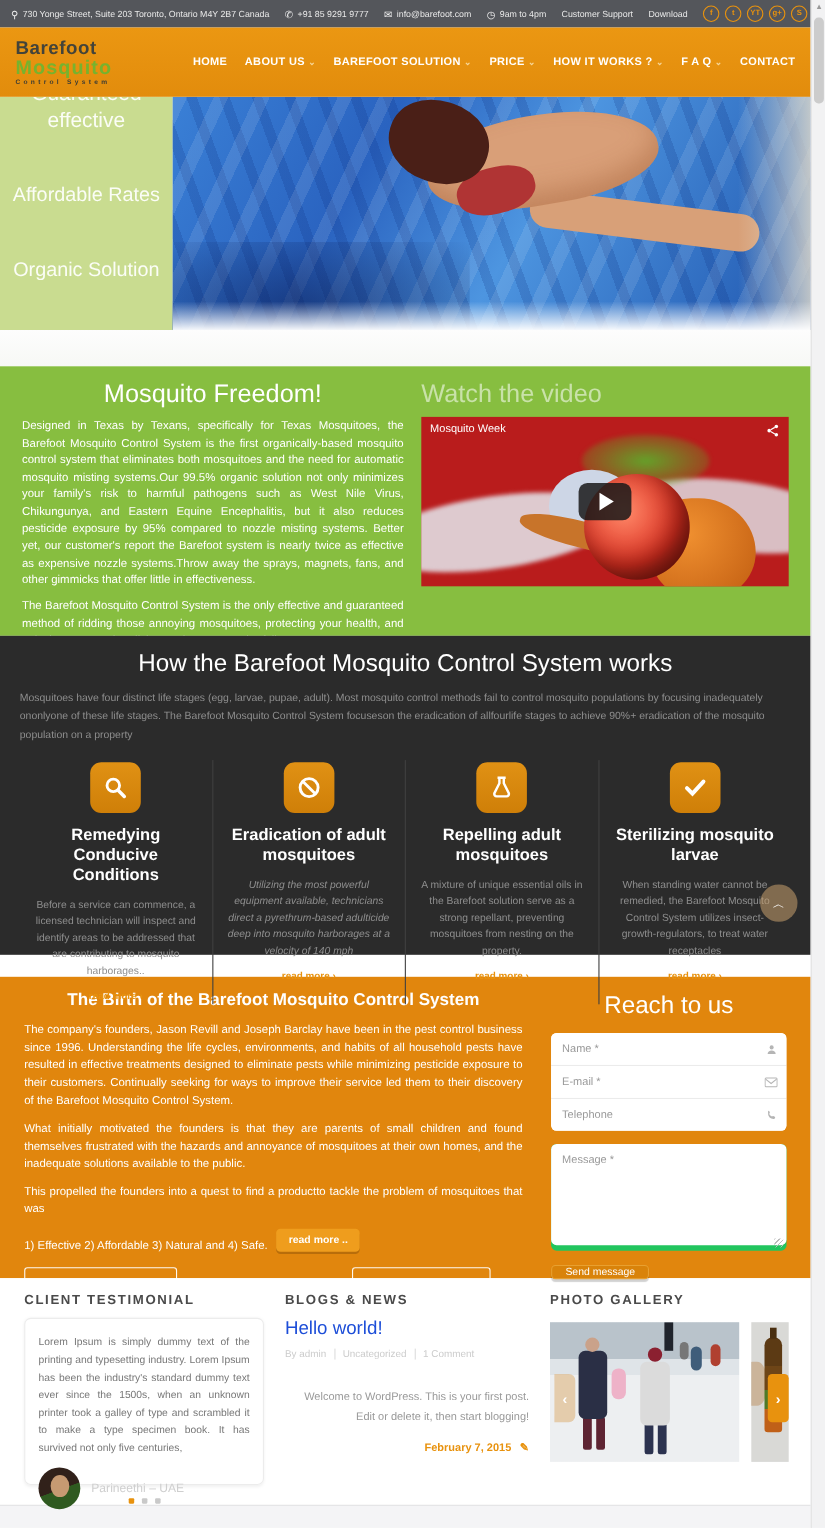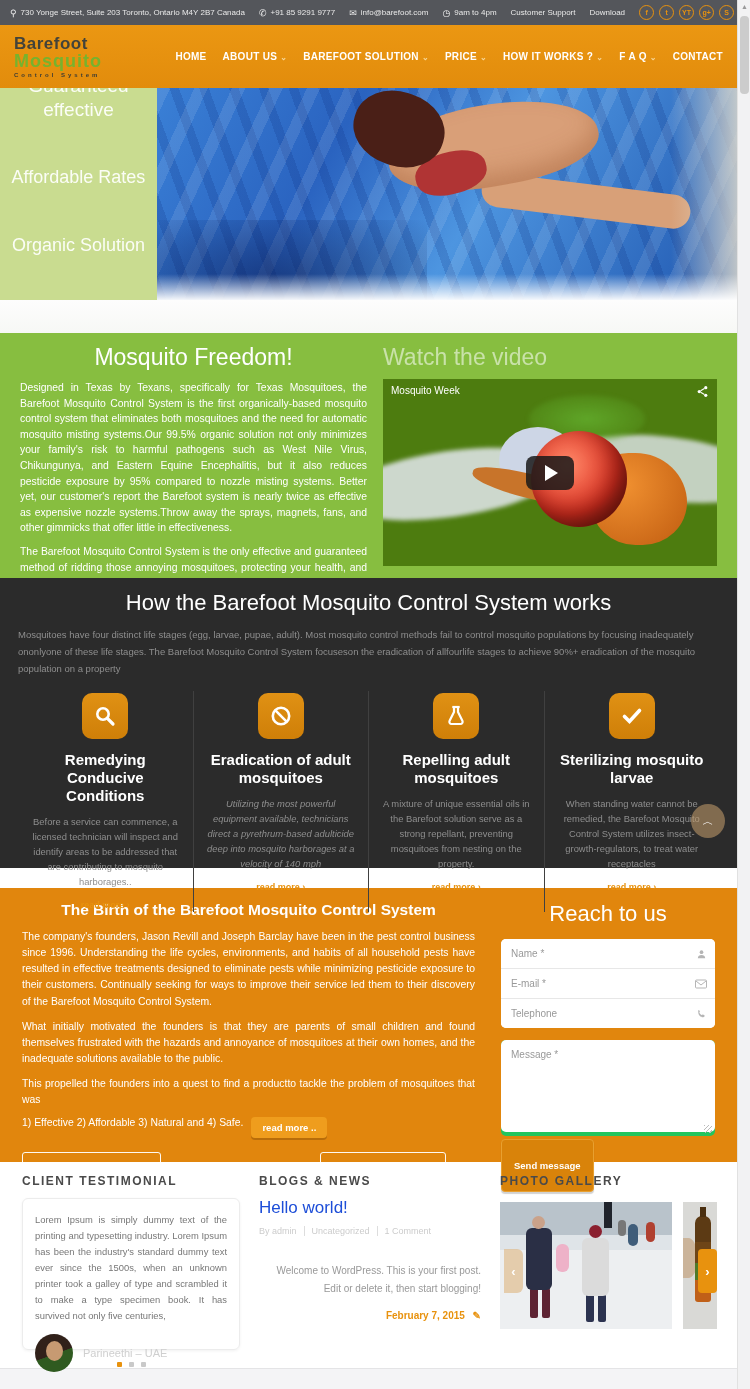--- a/index.html
+++ b/index.html
@@ -53,21 +53,21 @@
   .fade-strip { height:33px; background:linear-gradient(180deg,#fdfdfd,#f7f8f5); }
 
   
   .green { height:245px; background:#87be40; padding:11px 20px 0; display:flex; gap:16px; }
   .g-left { width:347px; }
   .g-title { text-align:center; color:#fff; font-size:23px; font-weight:300; margin-bottom:9px; }
   .g-left p { color:#ffffff; font-size:10.4px; line-height:1.5; text-align:justify; margin-bottom:8px; }
   .btn-readmore { display:block; margin:12px auto 0; background:#e8920e; color:#fff; border:none; font-size:10px; font-weight:600; padding:7px 14px; border-radius:5px; box-shadow:0 2px 2px rgba(0,0,0,0.25); cursor:pointer; }
   .g-right { flex:1; }
   .v-title { color:rgba(255,255,255,0.55); font-size:23px; font-weight:300; margin-bottom:8px; }
-  .video { position:relative; width:334px; height:187px; background:#4d7c0f; overflow:hidden; cursor:pointer; }
+  .video { position:relative; width:334px; height:154px; background:#b91c1c; overflow:hidden; cursor:pointer; }
   .v-wing-l { position:absolute; left:-46px; top:72px; width:226px; height:66px; background:rgba(228,233,238,0.85); border-radius:50%; transform:rotate(-8deg); filter:blur(2px); }
   .v-wing-r { position:absolute; right:-54px; top:58px; width:206px; height:64px; background:rgba(225,230,236,0.8); border-radius:50%; transform:rotate(7deg); filter:blur(2px); }
   .v-fuzz { position:absolute; left:146px; top:16px; width:116px; height:48px; background:radial-gradient(ellipse, rgba(96,168,42,0.95), rgba(96,168,42,0)); filter:blur(2px); border-radius:50%; }
   .v-head { position:absolute; left:116px; top:48px; width:78px; height:66px; background:#cdd6e6; border-radius:50%; }
   .v-body { position:absolute; left:208px; top:74px; width:96px; height:92px; background:radial-gradient(circle at 35% 35%, #f09030, #c05c10); border-radius:42% 58% 50% 50%; }
   .v-prob { position:absolute; left:88px; top:96px; width:124px; height:24px; background:#c8742a; border-radius:45%; transform:rotate(14deg); }
   .v-eye { position:absolute; left:148px; top:52px; width:96px; height:96px; background:radial-gradient(circle at 38% 35%, #ff8a6a, #dc2f20 58%, #7a0f08); border-radius:50%; box-shadow:inset -10px -12px 24px rgba(0,0,0,0.45); }
   .v-label { position:absolute; left:8px; top:6px; color:#fff; font-size:10px; z-index:3; }
   .v-share { position:absolute; right:8px; top:6px; z-index:3; cursor:pointer; }
   .v-play { position:absolute; left:50%; top:50%; transform:translate(-50%,-50%); width:48px; height:34px; background:rgba(25,25,25,0.85); border-radius:8px; z-index:3; display:flex; align-items:center; justify-content:center; cursor:pointer; }
@@ -87,38 +87,38 @@
   .d-more { display:inline-block; margin-top:10px; color:#e8920e; font-size:9px; font-weight:700; cursor:pointer; }
   .d-more::after { content:" ›"; }
   .scrolltop { position:absolute; right:12px; bottom:30px; width:34px; height:34px; border-radius:50%; background:rgba(200,160,110,0.55); color:#fff; font-size:11px; display:flex; align-items:center; justify-content:center; cursor:pointer; }
   .gap-white { height:20px; background:#fff; }
 
   
   .orange { height:274px; background:#e1860d; padding:13px 22px 0; display:flex; gap:26px; }
   .o-left { width:453px; }
   .o-title { text-align:center; color:#fff; font-size:15.5px; font-weight:700; margin-bottom:10px; }
   .o-left p { color:#fff; font-size:10.4px; line-height:1.55; text-align:justify; margin-bottom:9px; }
-  .o-inline { display:flex; align-items:flex-start; gap:8px; margin-bottom:14px; }
+  .o-inline { display:flex; align-items:flex-end; gap:8px; margin-bottom:14px; }
   .o-inline span { color:#fff; font-size:10.4px; }
   .btn-rm2 { background:#ef9d1d; color:#fff; border:none; font-size:9.5px; font-weight:700; padding:5px 11px; border-radius:4px; box-shadow:0 2px 0 rgba(0,0,0,0.18); cursor:pointer; }
   .faq-row { display:flex; justify-content:space-between; width:424px; margin-top:6px; }
   .btn-faq { background:transparent; border:1px solid rgba(255,255,255,0.95); color:#fff; font-size:12px; letter-spacing:0.5px; padding:9px 16px; border-radius:3px; cursor:pointer; white-space:nowrap; }
   .o-right { flex:1; }
   .r-title { text-align:center; color:#fff; font-size:22px; font-weight:300; margin-bottom:12px; }
   .form-card { background:#fff; border-radius:5px; overflow:hidden; }
   .f-row { position:relative; border-bottom:1px solid #e7e7e7; }
   .f-row:last-child { border-bottom:none; }
   .f-row input { width:100%; border:none; outline:none; font-size:10px; color:#555; padding:9px 26px 9px 10px; font-family:"Liberation Sans",sans-serif; }
   .f-row input::placeholder { color:#999; }
   .f-ico { position:absolute; right:8px; top:50%; transform:translateY(-50%); color:#b5b5b5; }
   .msg-card { margin-top:12px; background:#22c55e; border-radius:5px; position:relative; }
   .msg-card textarea { width:100%; height:92px; border:none; outline:none; resize:none; font-size:10px; color:#555; padding:9px 10px; border-radius:5px; font-family:"Liberation Sans",sans-serif; }
   .msg-card textarea::placeholder { color:#999; }
   .resize-grip { position:absolute; right:3px; bottom:3px; width:8px; height:8px; background:repeating-linear-gradient(135deg,#bbb 0 1px,transparent 1px 3px); }
-  .btn-send { margin-top:3px; background:#d9830a; border:1px solid #e8a030; color:#fff; font-size:9.5px; font-weight:700; padding:20px 12px; border-radius:4px; box-shadow:0 2px 1px rgba(0,0,0,0.18); cursor:pointer; }
+  .btn-send { margin-top:13px; background:#d9830a; border:1px solid #e8a030; color:#fff; font-size:9.5px; font-weight:400; padding:0 12px; border-radius:4px; box-shadow:0 2px 1px rgba(0,0,0,0.18); cursor:pointer; }
 
   
   .footer { height:206px; background:#fff; padding:12px 22px 0; display:flex; gap:19px; }
   .f-col h4 { color:#4a4a4a; font-size:12px; font-weight:600; letter-spacing:1.5px; margin-bottom:10px; }
   .t-col { width:218px; }
   .t-card { border:1px solid #ececec; border-radius:6px; box-shadow:0 1px 3px rgba(0,0,0,0.06); padding:13px 12px 10px; height:152px; }
   .t-card p { color:#777; font-size:9.4px; line-height:1.7; text-align:justify; }
   .t-who { display:flex; align-items:center; gap:10px; margin-top:10px; }
   .avatar { width:38px; height:38px; border-radius:50%; background:linear-gradient(160deg,#31211a 52%, #2f5a20 53%); position:relative; overflow:hidden; }
   .avatar::after { content:""; position:absolute; left:11px; top:7px; width:17px; height:20px; background:#c79a72; border-radius:50%; }

